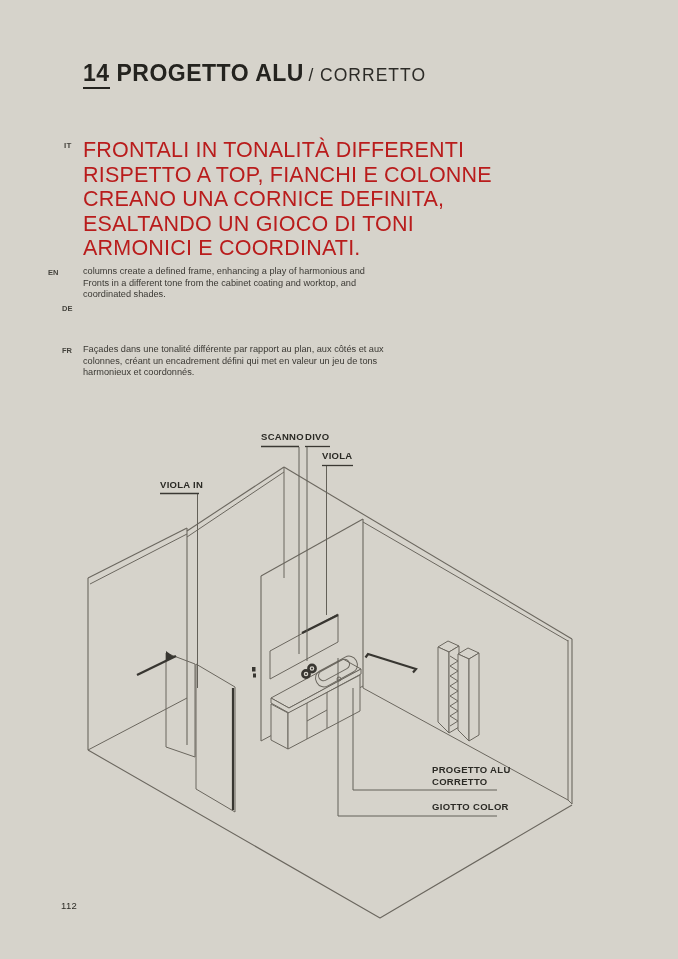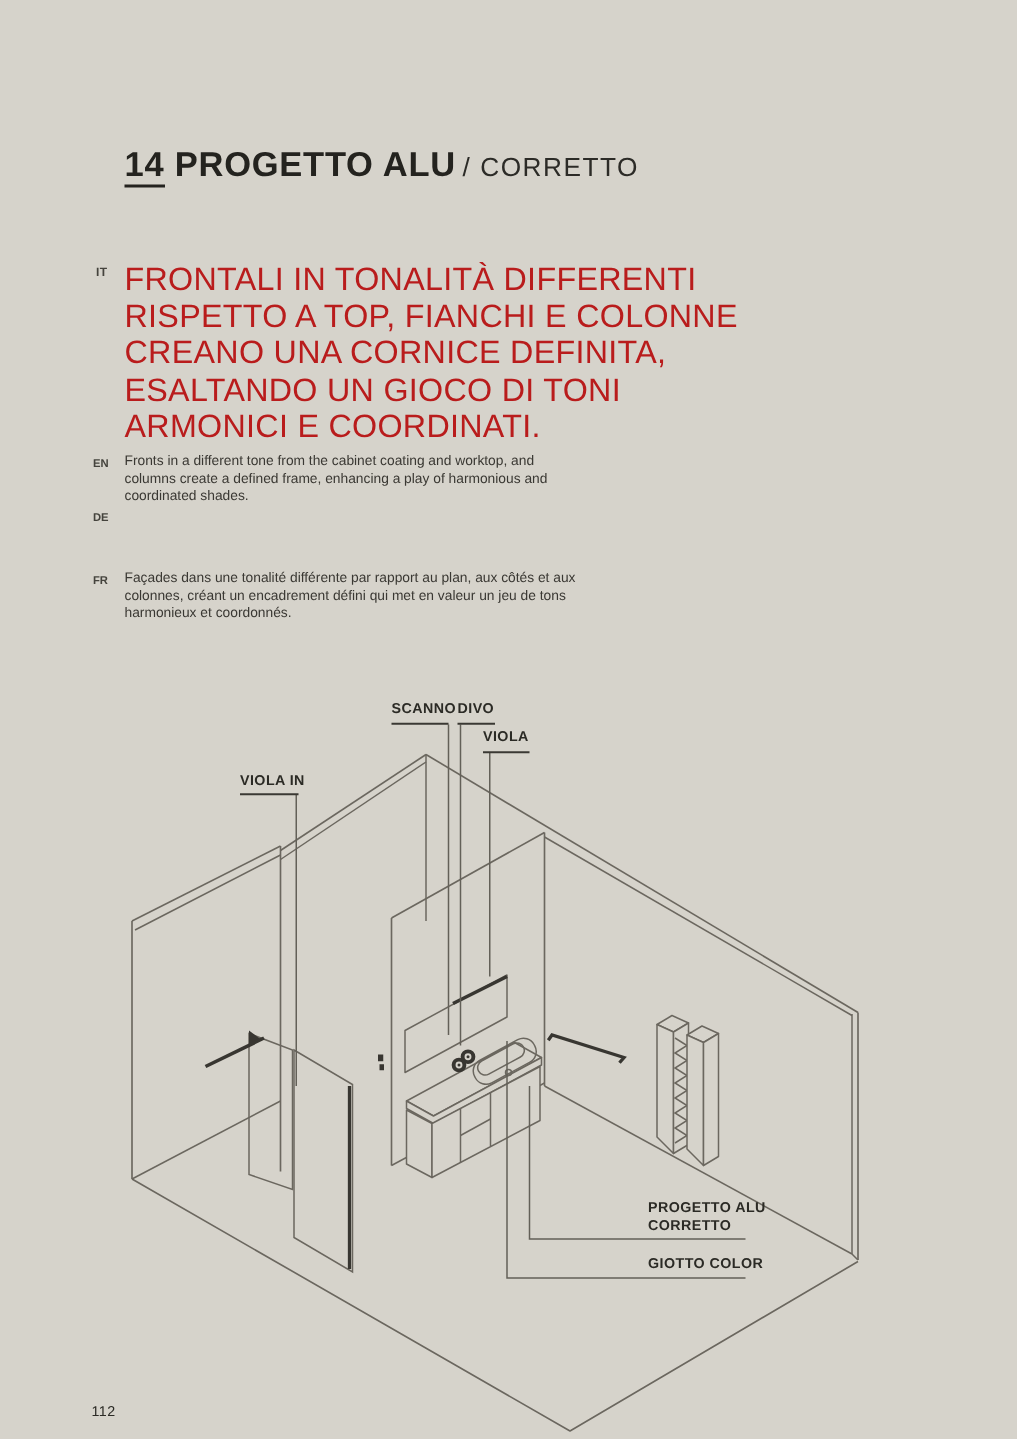--- a/index.html
+++ b/index.html
@@ -1,19 +1,19 @@
 <!DOCTYPE html>
 <html><head>
 <meta charset="utf-8">
 <style>
   html,body{margin:0;padding:0;}
   body{width:678px;height:959px;position:relative;overflow:hidden;
        background:#d6d3cb;font-family:"Liberation Sans",sans-serif;
        -webkit-font-smoothing:antialiased;}
-  .page{position:absolute;inset:0;margin-top:36px;}
+  .page{position:absolute;inset:0;}
   .abs{position:absolute;}
 
   
   .title{left:83px;top:60px;white-space:nowrap;color:#24231f;}
   .title .idx{font-size:23px;font-weight:bold;letter-spacing:.5px;
               border-bottom:2.5px solid #24231f;padding-bottom:1px;}
   .title .nm{font-size:23px;font-weight:bold;letter-spacing:.5px;}
   .title .var{font-size:17.5px;font-weight:400;letter-spacing:1px;color:#2c2b27;}
 
   
@@ -162,24 +162,24 @@
 
   <div class="abs lang-code" style="left:64px;top:141px;">IT</div>
   <div class="abs" style="left:83px;top:138px;">
     <div class="intro-line">FRONTALI IN TONALITÀ DIFFERENTI</div>
     <div class="intro-line">RISPETTO A TOP, FIANCHI E COLONNE</div>
     <div class="intro-line">CREANO UNA CORNICE DEFINITA,</div>
     <div class="intro-line">ESALTANDO UN GIOCO DI TONI</div>
     <div class="intro-line">ARMONICI E COORDINATI.</div>
   </div>
 
-  <div class="abs tr-code" style="left:62px;top:268px;">EN</div>
+  <div class="abs tr-code" style="left:48px;top:268px;">EN</div>
   <div class="abs" style="left:83px;top:266px;">
+    <div class="tr-line">columns create a defined frame, enhancing a play of harmonious and</div>
     <div class="tr-line">Fronts in a different tone from the cabinet coating and worktop, and</div>
-    <div class="tr-line">columns create a defined frame, enhancing a play of harmonious and</div>
     <div class="tr-line">coordinated shades.</div>
   </div>
 
   <div class="abs tr-code" style="left:62px;top:304px;">DE</div>
 
   <div class="abs tr-code" style="left:62px;top:346px;">FR</div>
   <div class="abs" style="left:83px;top:344px;">
     <div class="tr-line">Façades dans une tonalité différente par rapport au plan, aux côtés et aux</div>
     <div class="tr-line">colonnes, créant un encadrement défini qui met en valeur un jeu de tons</div>
     <div class="tr-line">harmonieux et coordonnés.</div>

